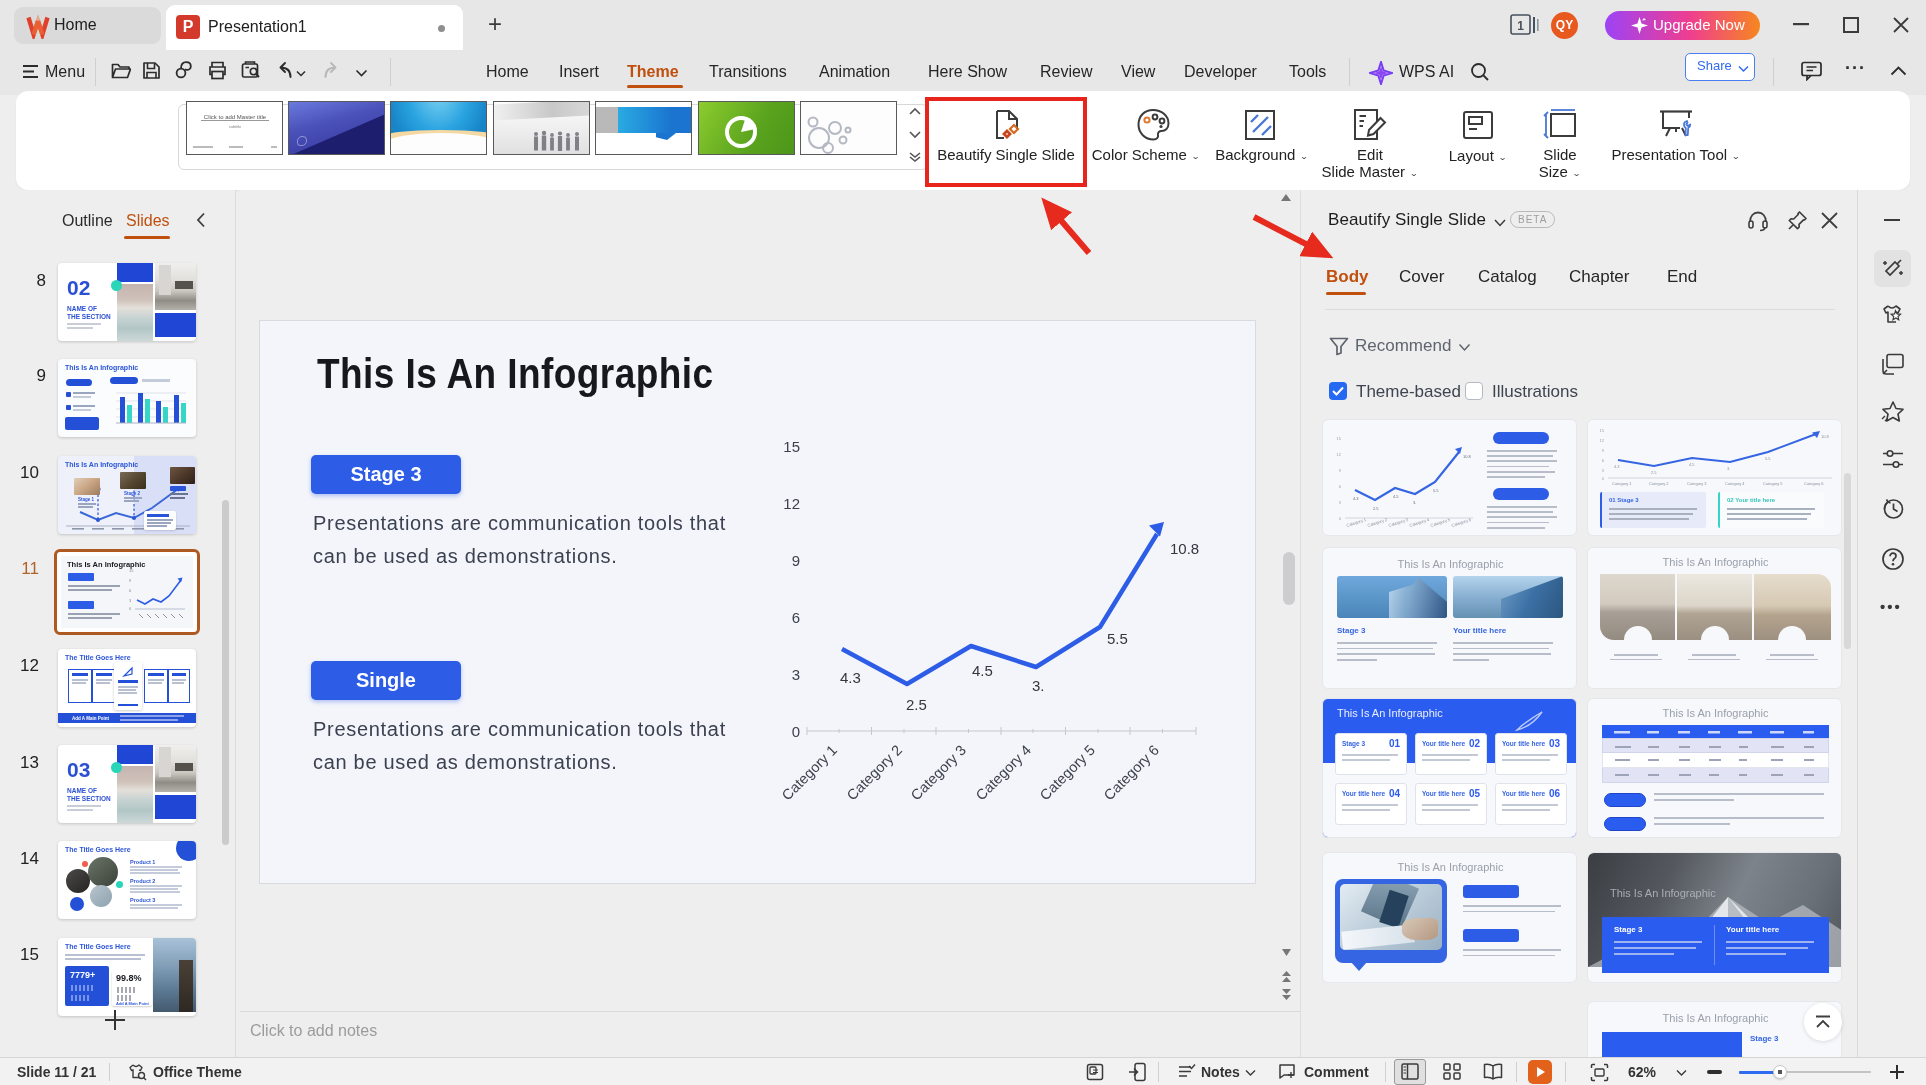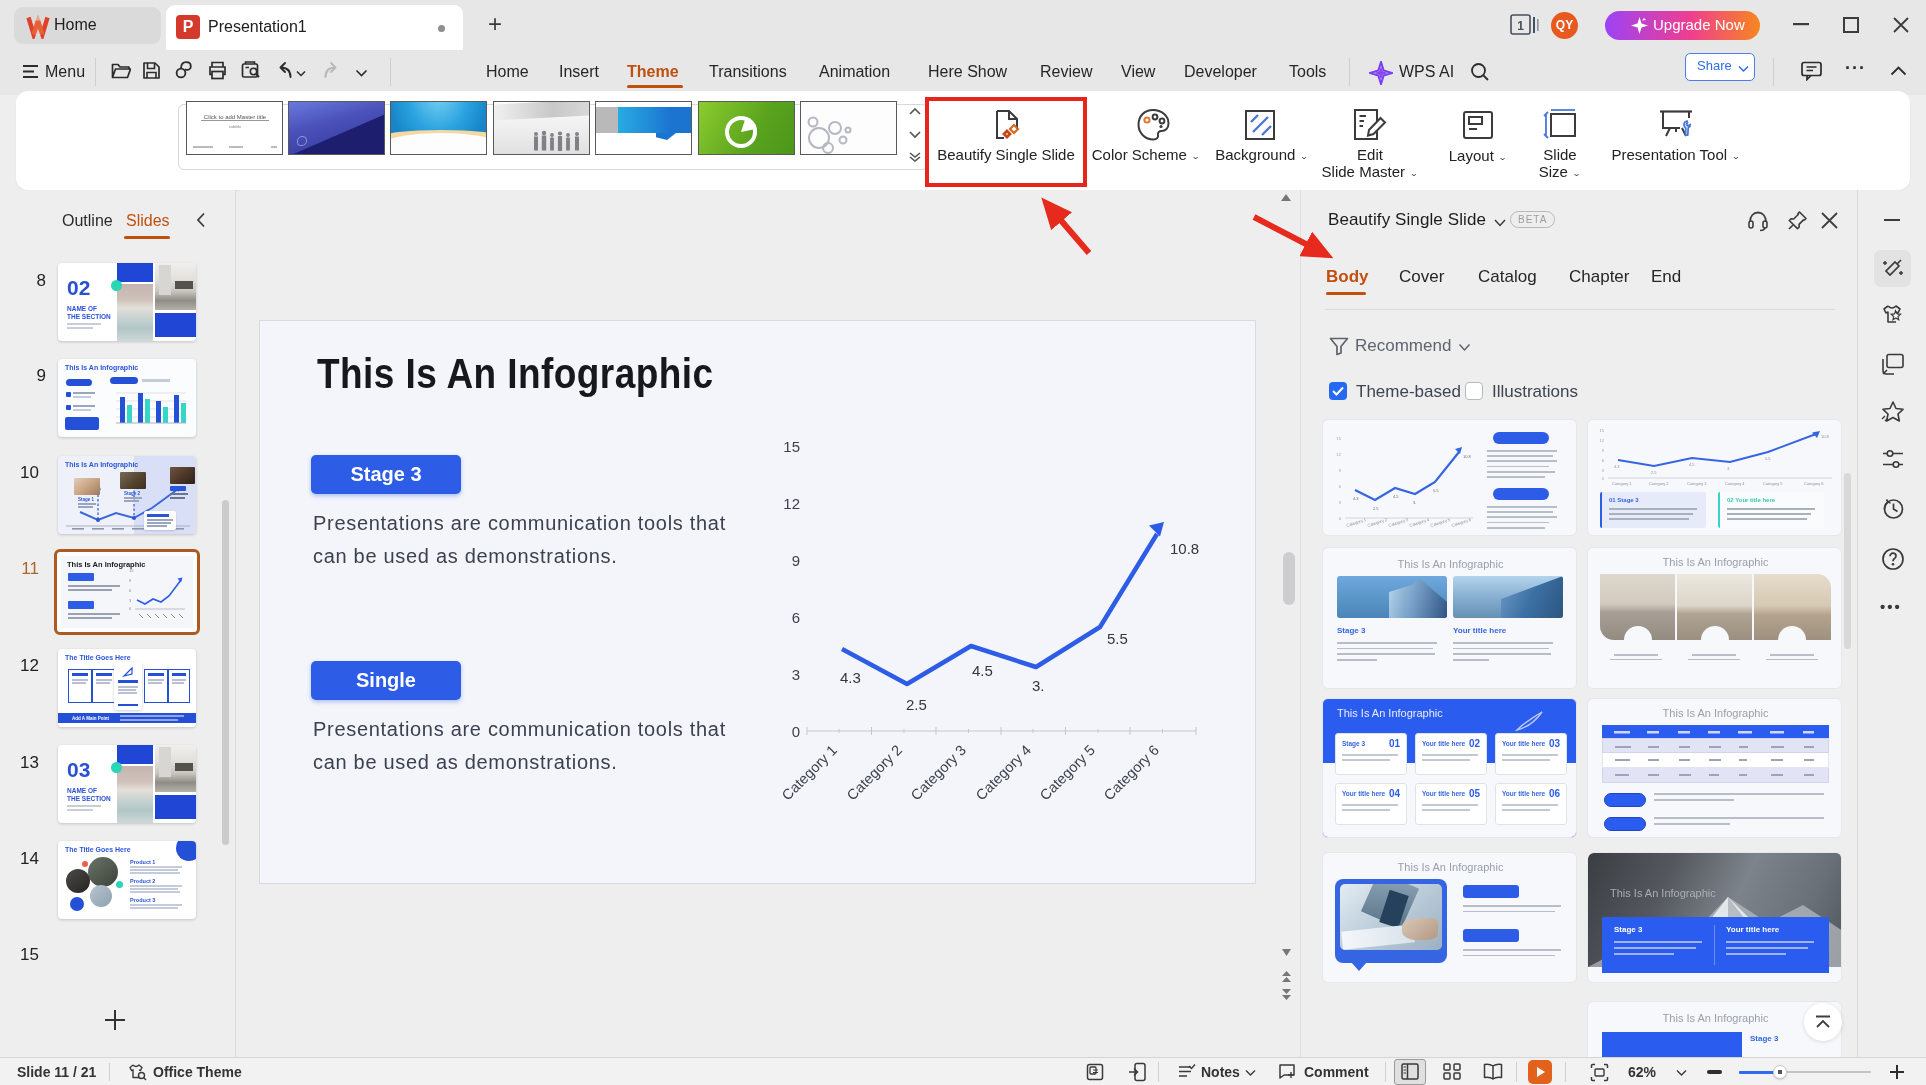--- a/index.html
+++ b/index.html
@@ -512,20 +512,46 @@
       <div class="abs" style="left:72px;top:37px;font-size:5.5px;color:#2b55d8;font-weight:bold">Product 2</div>
       <div class="abs" style="left:72px;top:44px;width:52px;height:1.5px;background:#c4cbda"></div>
       <div class="abs" style="left:72px;top:47px;width:48px;height:1.5px;background:#c4cbda"></div>
       <div class="abs" style="left:72px;top:50px;width:50px;height:1.5px;background:#c4cbda"></div>
       <div class="abs" style="left:72px;top:56px;font-size:5.5px;color:#2b55d8;font-weight:bold">Product 3</div>
       <div class="abs" style="left:72px;top:63px;width:52px;height:1.5px;background:#c4cbda"></div>
       <div class="abs" style="left:72px;top:66px;width:48px;height:1.5px;background:#c4cbda"></div>
     </div>
 
     <div class="snum" style="left:15px;top:755px">15</div>
+    <div class="sthumb" style="top:748px;background:#fff">
+      <div class="abs" style="left:95px;top:0;width:43px;height:74px;background:linear-gradient(180deg,#a8c2d8 0%,#7e9cb5 40%,#5c7a94 70%,#44596e 100%)">
+        <div class="abs" style="left:26px;top:22px;width:14px;height:52px;background:linear-gradient(180deg,#4a4038,#2e2822)"></div>
+      </div>
+      <div class="abs" style="left:7px;top:5px;font-size:7px;font-weight:bold;color:#2b55d8">The Title Goes Here</div>
+      <div class="abs" style="left:7px;top:16px;width:80px;height:2px;background:#b9c0d2"></div>
+      <div class="abs" style="left:7px;top:20px;width:76px;height:2px;background:#b9c0d2"></div>
+      <div class="abs" style="left:7px;top:28px;width:44px;height:40px;background:#2450d8;border-radius:2px">
+        <div class="abs" style="left:5px;top:4px;font-size:9px;color:#fff;font-weight:bold">7779+</div>
+        <g></g>
+        <svg class="abs" style="left:4px;top:17px" width="36" height="20" viewBox="0 0 36 20">
+            <g stroke="#9fb3f2" stroke-width="1.4">
+              <path d="M3 2 V8 M7 2 V8 M11 2 V8 M15 2 V8 M19 2 V8 M23 2 V8 M3 12 V18 M7 12 V18 M11 12 V18 M15 12 V18 M19 12 V18"></path>
+            </g>
+          </svg>
+      </div>
+      <div class="abs" style="left:54px;top:32px;width:40px;height:36px;background:#fff;box-shadow:0 1px 2px rgba(0,0,0,0.2);border-radius:2px">
+        <div class="abs" style="left:4px;top:3px;font-size:9px;color:#17191f;font-weight:bold">99.8%</div>
+        <svg class="abs" style="left:4px;top:15px" width="32" height="16" viewBox="0 0 32 16">
+            <g stroke="#6a6f7a" stroke-width="1.2">
+              <path d="M2 2 V8 M6 2 V8 M10 2 V8 M14 2 V8 M18 2 V8 M2 10 V16 M6 10 V16 M10 10 V16 M14 10 V16"></path>
+            </g>
+          </svg>
+        <div class="abs" style="left:4px;top:31px;font-size:4px;color:#2b55d8;font-weight:bold">Add A Main Point</div>
+      </div>
+    </div>
 
     <div class="lp-scroll"></div>
     <svg class="abs" style="left:103px;top:818px" width="24" height="24" viewBox="0 0 24 24">
         <path d="M12 2 V22 M2 12 H22" stroke="#333" stroke-width="2"></path>
       </svg>
   </div>
   <div class="canvas">
     <div class="slide">
       <h1 style="font-weight:bold;transform:scaleX(0.86);transform-origin:left">This Is An Infographic</h1>
       <div class="bluebtn" style="top:134px">Stage 3</div>
@@ -572,20 +598,23 @@
     <svg class="can-arrow" style="left:1041px;top:758px" width="11" height="9" viewBox="0 0 11 9">
         <path d="M1 1 L5.5 8 L10 1 Z" fill="#777"></path>
       </svg>
     <svg class="can-arrow" style="left:1041px;top:780px" width="11" height="13" viewBox="0 0 11 13">
         <path d="M1 6 L5.5 1 L10 6 Z M1 12 L5.5 7 L10 12 Z" fill="#777"></path>
       </svg>
     <svg class="can-arrow" style="left:1041px;top:798px" width="11" height="13" viewBox="0 0 11 13">
         <path d="M1 1 L5.5 6 L10 1 Z M1 7 L5.5 12 L10 7 Z" fill="#777"></path>
       </svg>
   </div>
+  <div class="notesbar">
+    <div class="txt">Click to add notes</div>
+  </div>
   <svg class="abs" style="left:1020px;top:185px;z-index:40" width="330" height="90" viewBox="0 0 330 90">
     <defs>
       <marker id="ah1" markerWidth="5.2" markerHeight="4.6" refX="4" refY="2.3" orient="auto">
           <path d="M0 0 L5.2 2.3 L0 4.6 Z" fill="#e62b1e"></path>
         </marker>
     </defs>
     <path d="M69 68 L26 18" stroke="#e62b1e" stroke-width="6" marker-end="url(#ah1)"></path>
     <path d="M234 32 L307 70" stroke="#e62b1e" stroke-width="6" marker-end="url(#ah1)"></path>
   </svg>
   <div class="rightpanel">
@@ -604,21 +633,21 @@
         <path d="M12.5 2 L19 8.5 L17.5 10 L16.5 9.8 L12 14.3 L12.2 17 L10.5 18.7 L2.3 10.5 L4 8.8 L6.7 9 L11.2 4.5 L11 3.5 Z" fill="none" stroke="#3f3f3f" stroke-width="1.7" stroke-linejoin="round"></path>
         <path d="M6 15 L2 19" stroke="#3f3f3f" stroke-width="1.7"></path>
       </svg>
     <svg class="abs" style="left:519px;top:21px" width="19" height="19" viewBox="0 0 19 19">
         <path d="M2 2 L17 17 M17 2 L2 17" stroke="#3f3f3f" stroke-width="1.8"></path>
       </svg>
     <div class="rp-tab rp-body" style="left:25px">Body</div>
     <div class="rp-tab" style="left:98px">Cover</div>
     <div class="rp-tab" style="left:177px">Catalog</div>
     <div class="rp-tab" style="left:268px">Chapter</div>
-    <div class="rp-tab" style="left:350px">End</div>
+    <div class="rp-tab" style="left:366px">End</div>
     <div class="rp-body-under"></div>
     <div class="rp-sep"></div>
     <svg class="abs" style="left:28px;top:147px" width="20" height="19" viewBox="0 0 20 19">
         <path d="M1.5 1.5 H18.5 L12 9.5 V16 L8 17.5 V9.5 Z" fill="none" stroke="#5e636d" stroke-width="1.7" stroke-linejoin="round"></path>
       </svg>
     <div class="rp-reco">Recommend</div>
     <svg class="abs" style="left:157px;top:153px" width="13" height="9" viewBox="0 0 13 9">
         <path d="M1.5 1.5 L6.5 7 L11.5 1.5" fill="none" stroke="#5e636d" stroke-width="1.5"></path>
       </svg>
     <div class="rp-check" style="left:28px;background:#2568f2">

